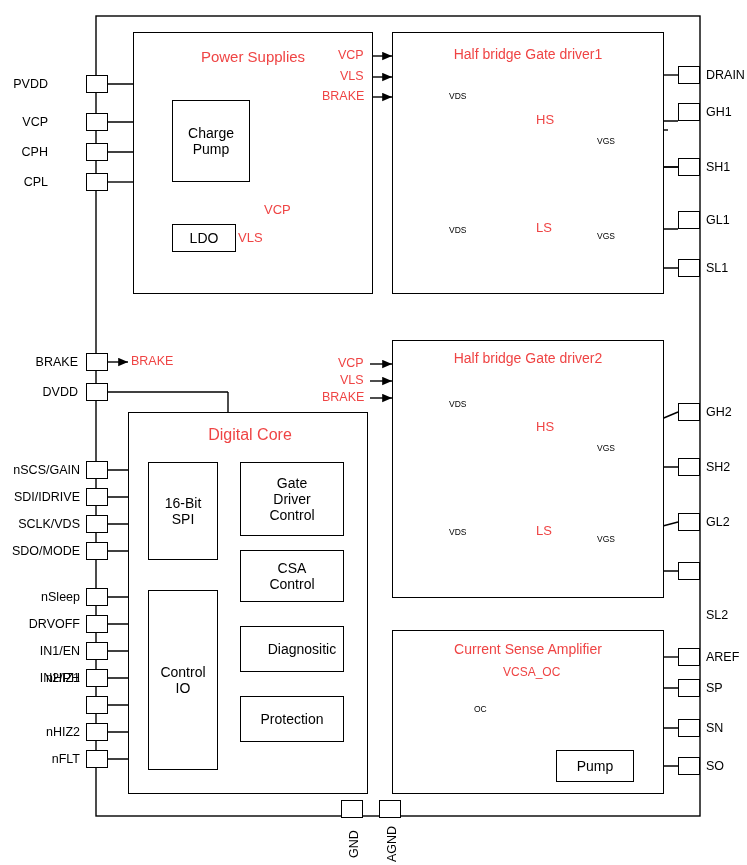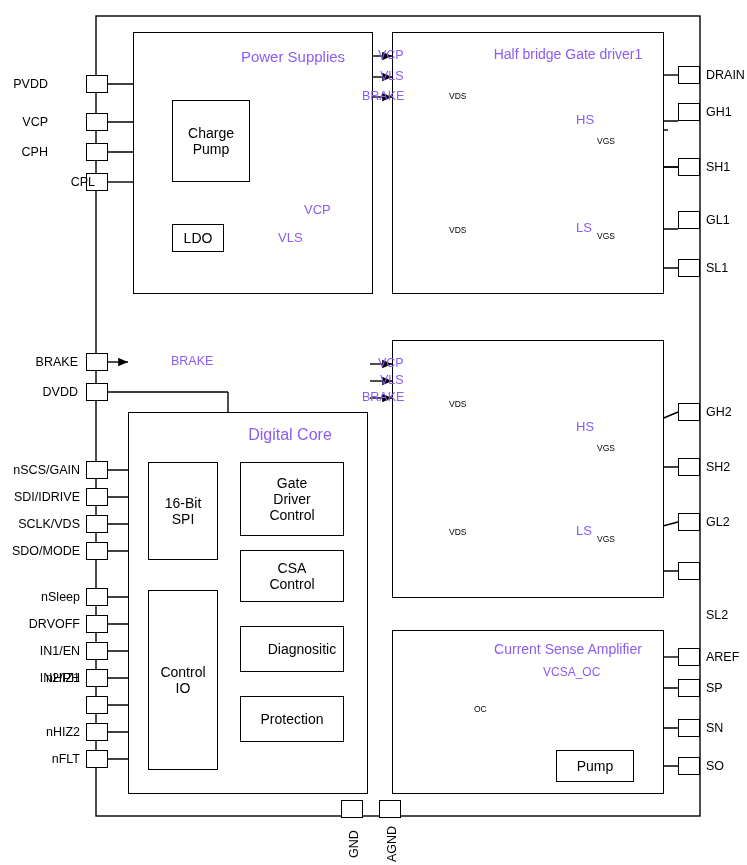--- a/index.html
+++ b/index.html
@@ -1,19 +1,19 @@
 <!DOCTYPE html>
 <html><head>
 <meta charset="utf-8">
 <style>
   html,body{margin:0;padding:0;background:#ffffff;}
   body{width:747px;height:865px;font-family:"Liberation Sans",sans-serif;color:#000;}
   #stage{position:relative;width:747px;height:865px;overflow:hidden;}
   .box{position:absolute;border:1.5px solid #000;background:#fff;box-sizing:border-box;}
-  .lbl{position:absolute;font-size:13px;color:#8b5cf6;white-space:nowrap;margin-left:40px;}
+  .lbl{position:absolute;font-size:13px;color:#ef4444;white-space:nowrap;}
   .lbl.c{text-align:center;}
   .pin{position:absolute;border:1.5px solid #000;background:#fff;box-sizing:border-box;width:22px;height:18px;}
   .pinlbl{position:absolute;font-size:12.5px;white-space:nowrap;}
   .inner{position:absolute;border:1.5px solid #000;background:#fff;box-sizing:border-box;
          display:flex;align-items:center;justify-content:center;text-align:center;
          font-size:14px;line-height:1.15;}
   .vert{position:absolute;font-size:12.5px;white-space:nowrap;transform:rotate(-90deg);transform-origin:left top;}
   svg.lines{position:absolute;left:0;top:0;width:747px;height:865px;pointer-events:none;}
   .tri-lbl{position:absolute;font-size:8.5px;white-space:nowrap;}
 </style>
@@ -198,21 +198,21 @@
     </g>
   </svg>
 
   <div class="box" style="left:133px;top:32px;width:240px;height:262px;"></div>
   <div class="lbl c" style="left:133px;top:48px;width:240px;font-size:15px;">Power Supplies</div>
 
   <div class="inner" style="left:172px;top:100px;width:78px;height:82px;">
     <span>Charge<br>Pump</span>
   </div>
 
-  <div class="inner" style="left:172px;top:224px;width:52px;height:28px;font-size:14px;">
+  <div class="inner" style="left:172px;top:224px;width:64px;height:28px;font-size:14px;">
     <span>LDO</span>
   </div>
   <div class="lbl" style="left:264px;top:202px;">VCP</div>
   <div class="lbl" style="left:238px;top:230px;">VLS</div>
 
   <div class="box" style="left:128px;top:412px;width:240px;height:382px;"></div>
   <div class="lbl c" style="left:128px;top:426px;width:244px;font-size:16px;">Digital Core</div>
 
   <div class="inner" style="left:148px;top:462px;width:70px;height:98px;">
     <span>16-Bit<br>SPI</span>
@@ -239,20 +239,21 @@
   <div class="lbl" style="left:340px;top:69px;font-size:12.5px;">VLS</div>
   <div class="lbl" style="left:322px;top:89px;font-size:12.5px;">BRAKE</div>
   <div class="lbl" style="left:536px;top:112px;font-size:13px;">HS</div>
   <div class="lbl" style="left:536px;top:220px;font-size:13px;">LS</div>
   <div class="tri-lbl" style="left:449px;top:91px;">VDS</div>
   <div class="tri-lbl" style="left:449px;top:225px;">VDS</div>
   <div class="tri-lbl" style="left:597px;top:136px;">VGS</div>
   <div class="tri-lbl" style="left:597px;top:231px;">VGS</div>
 
   <div class="box" style="left:392px;top:340px;width:272px;height:258px;"></div>
+  <div class="lbl c" style="left:392px;top:350px;width:272px;font-size:14px;">Half bridge Gate driver2</div>
   <div class="lbl" style="left:338px;top:356px;font-size:12.5px;">VCP</div>
   <div class="lbl" style="left:340px;top:373px;font-size:12.5px;">VLS</div>
   <div class="lbl" style="left:322px;top:390px;font-size:12.5px;">BRAKE</div>
   <div class="lbl" style="left:536px;top:419px;font-size:13px;">HS</div>
   <div class="lbl" style="left:536px;top:523px;font-size:13px;">LS</div>
   <div class="tri-lbl" style="left:449px;top:399px;">VDS</div>
   <div class="tri-lbl" style="left:449px;top:527px;">VDS</div>
   <div class="tri-lbl" style="left:597px;top:443px;">VGS</div>
   <div class="tri-lbl" style="left:597px;top:534px;">VGS</div>
 
@@ -267,21 +268,21 @@
   <div class="pin" style="left:86px;top:75px;"></div>
   <div class="pinlbl" style="left:48px;top:77px;transform:translateX(-100%);">PVDD</div>
 
   <div class="pin" style="left:86px;top:113px;"></div>
   <div class="pinlbl" style="left:48px;top:115px;transform:translateX(-100%);">VCP</div>
 
   <div class="pin" style="left:86px;top:143px;"></div>
   <div class="pinlbl" style="left:48px;top:145px;transform:translateX(-100%);">CPH</div>
 
   <div class="pin" style="left:86px;top:173px;"></div>
-  <div class="pinlbl" style="left:48px;top:175px;transform:translateX(-100%);margin-left:47px;">CPL</div>
+  <div class="pinlbl" style="left:48px;top:175px;transform:translateX(-100%);">CPL</div>
 
   <div class="pin" style="left:86px;top:353px;"></div>
   <div class="pinlbl" style="left:78px;top:355px;transform:translateX(-100%);">BRAKE</div>
   <div class="lbl" style="left:131px;top:354px;font-size:12.5px;">BRAKE</div>
 
   <div class="pin" style="left:86px;top:383px;"></div>
   <div class="pinlbl" style="left:78px;top:385px;transform:translateX(-100%);">DVDD</div>
 
   <div class="pin" style="left:86px;top:461px;"></div>
   <div class="pinlbl" style="left:80px;top:463px;transform:translateX(-100%);">nSCS/GAIN</div>

